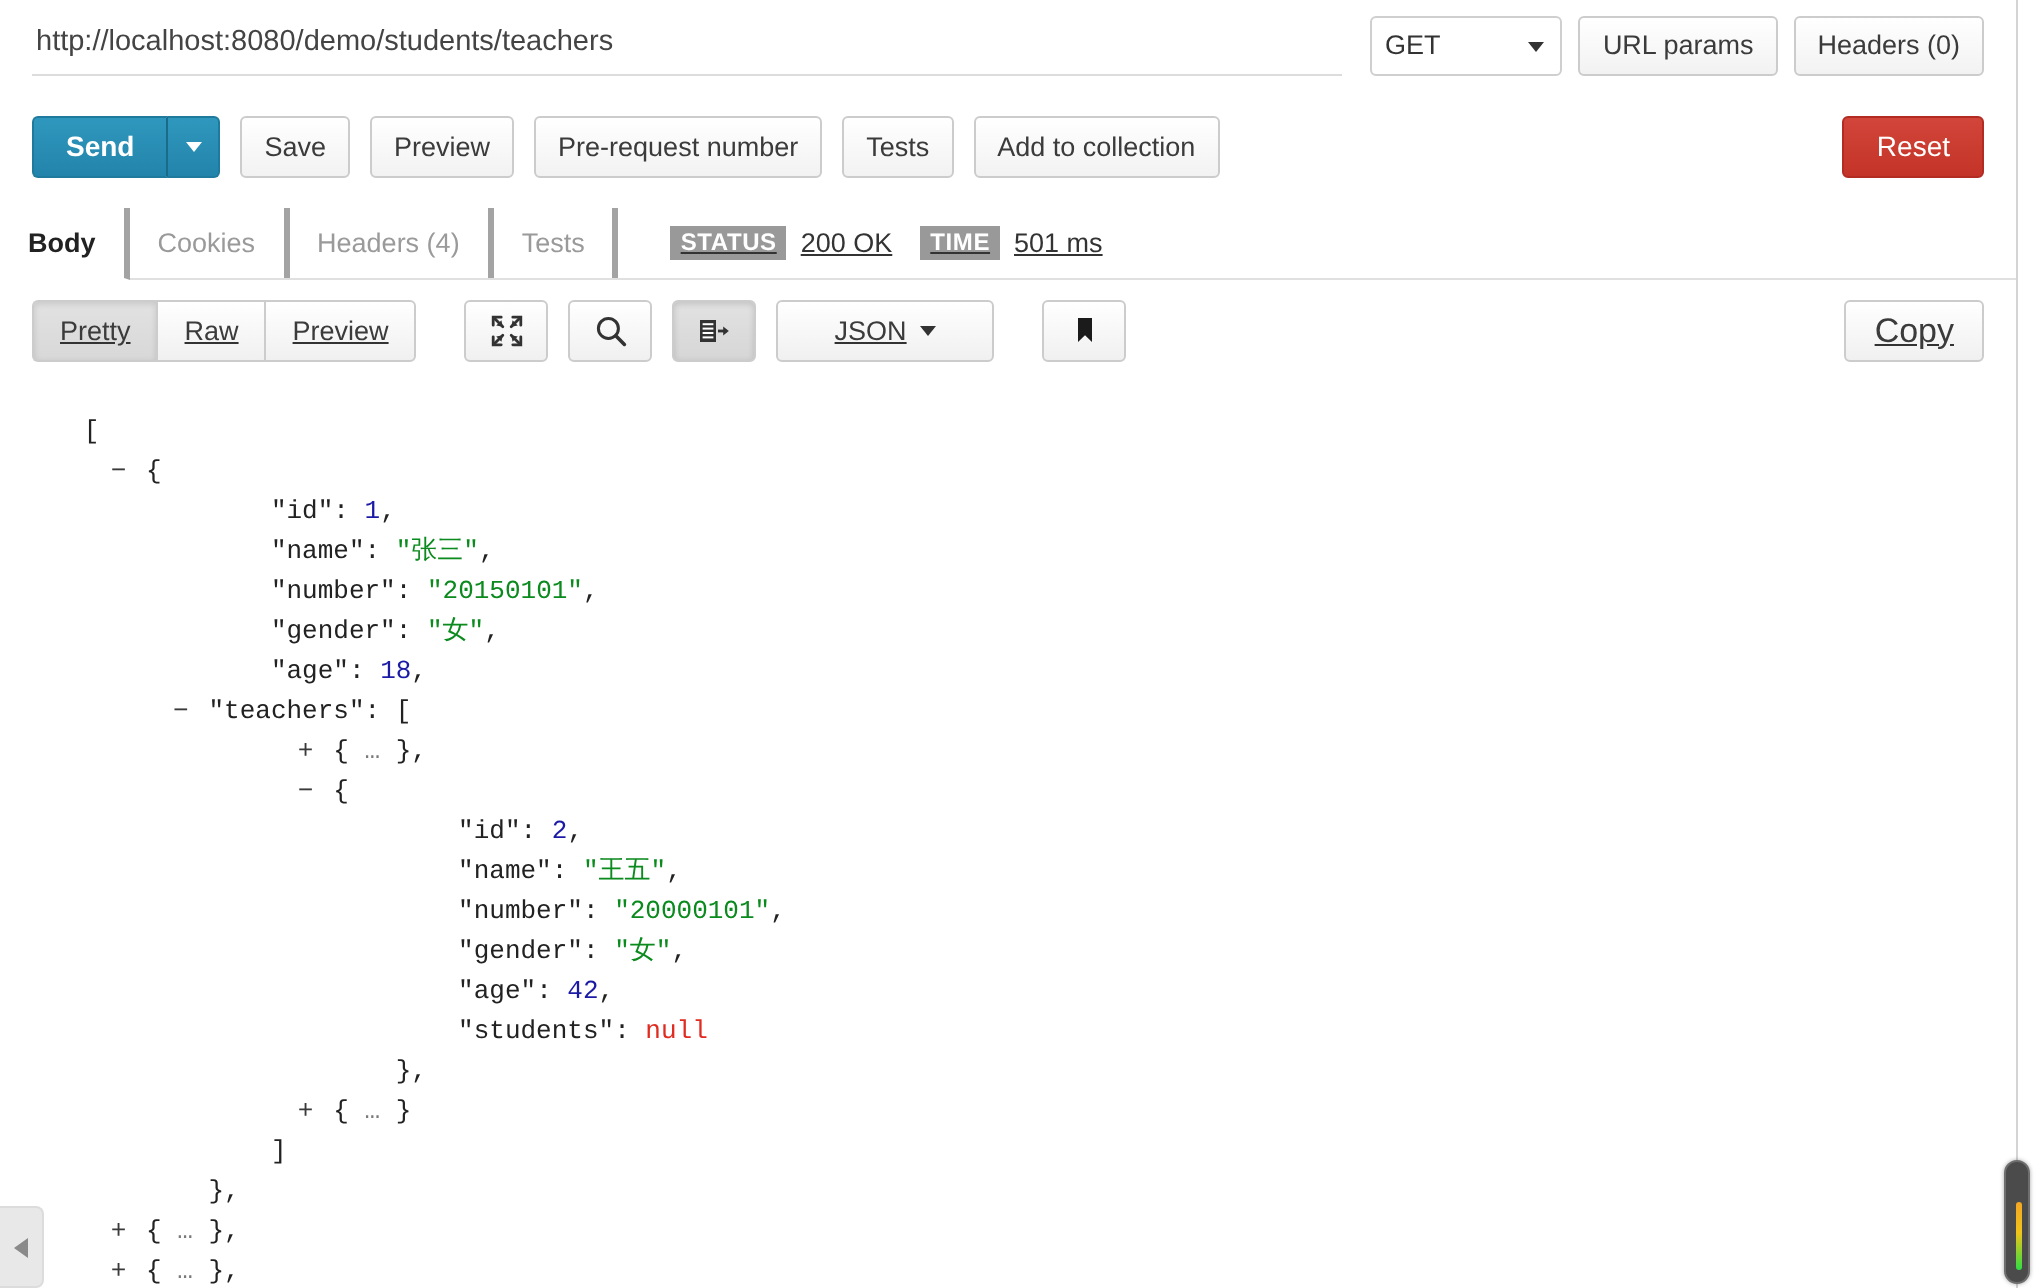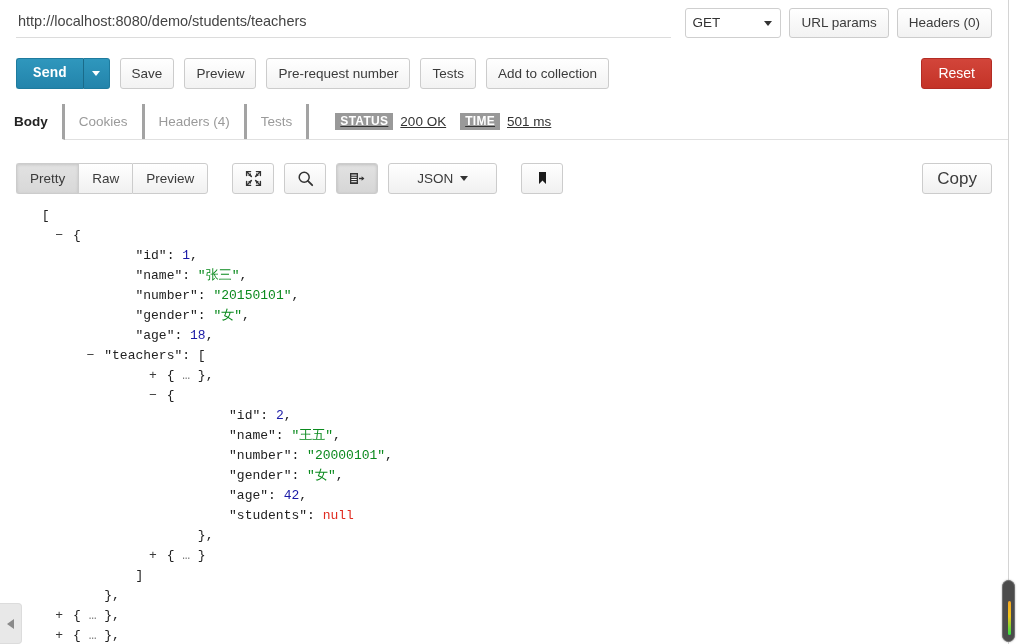--- a/index.html
+++ b/index.html
@@ -86,21 +86,21 @@
   .btn-send {
     height: 31px;
     padding: 0 16px;
     border: 1px solid #1e7b9e;
     border-right: 1px solid #1a6b8a;
     border-radius: 3px 0 0 3px;
     background: linear-gradient(to bottom, #2f97bd 0%, #2384ab 100%);
     color: #fff;
     font-size: 14px;
     font-weight: bold;
-    font-family: Liberation Mono, monospace;
+    font-family: Liberation Sans, sans-serif;
     cursor: pointer;
     display: inline-flex; align-items: center;
   }
   .btn-send-caret {
     width: 26px; height: 31px;
     border: 1px solid #1e7b9e;
     border-left: none;
     border-radius: 0 3px 3px 0;
     background: linear-gradient(to bottom, #2f97bd 0%, #2384ab 100%);
     cursor: pointer;
@@ -166,22 +166,23 @@
     letter-spacing: 0.3px;
     padding: 2px 5px 3px 5px;
     line-height: 1;
   }
   .status-text { font-size: 13.5px; color: #333; margin-right: 7px; }
 
   
   .body-toolbar {
     position: absolute; left: 0; top: 150px;
     width: 1008px; height: 44px;
-    display: flex; align-items: flex-end;
+    display: flex; align-items: flex-start;
     padding: 0 16px;
+    text-decoration: underline;
   }
   .btn-group { display: flex; }
   .btn-group .seg {
     height: 31px;
     padding: 0 13px;
     border: 1px solid #ccc;
     border-right: none;
     background: linear-gradient(to bottom, #ffffff 0%, #f0f0f0 100%);
     font-size: 13.5px;
     font-family: "Liberation Sans", sans-serif;

